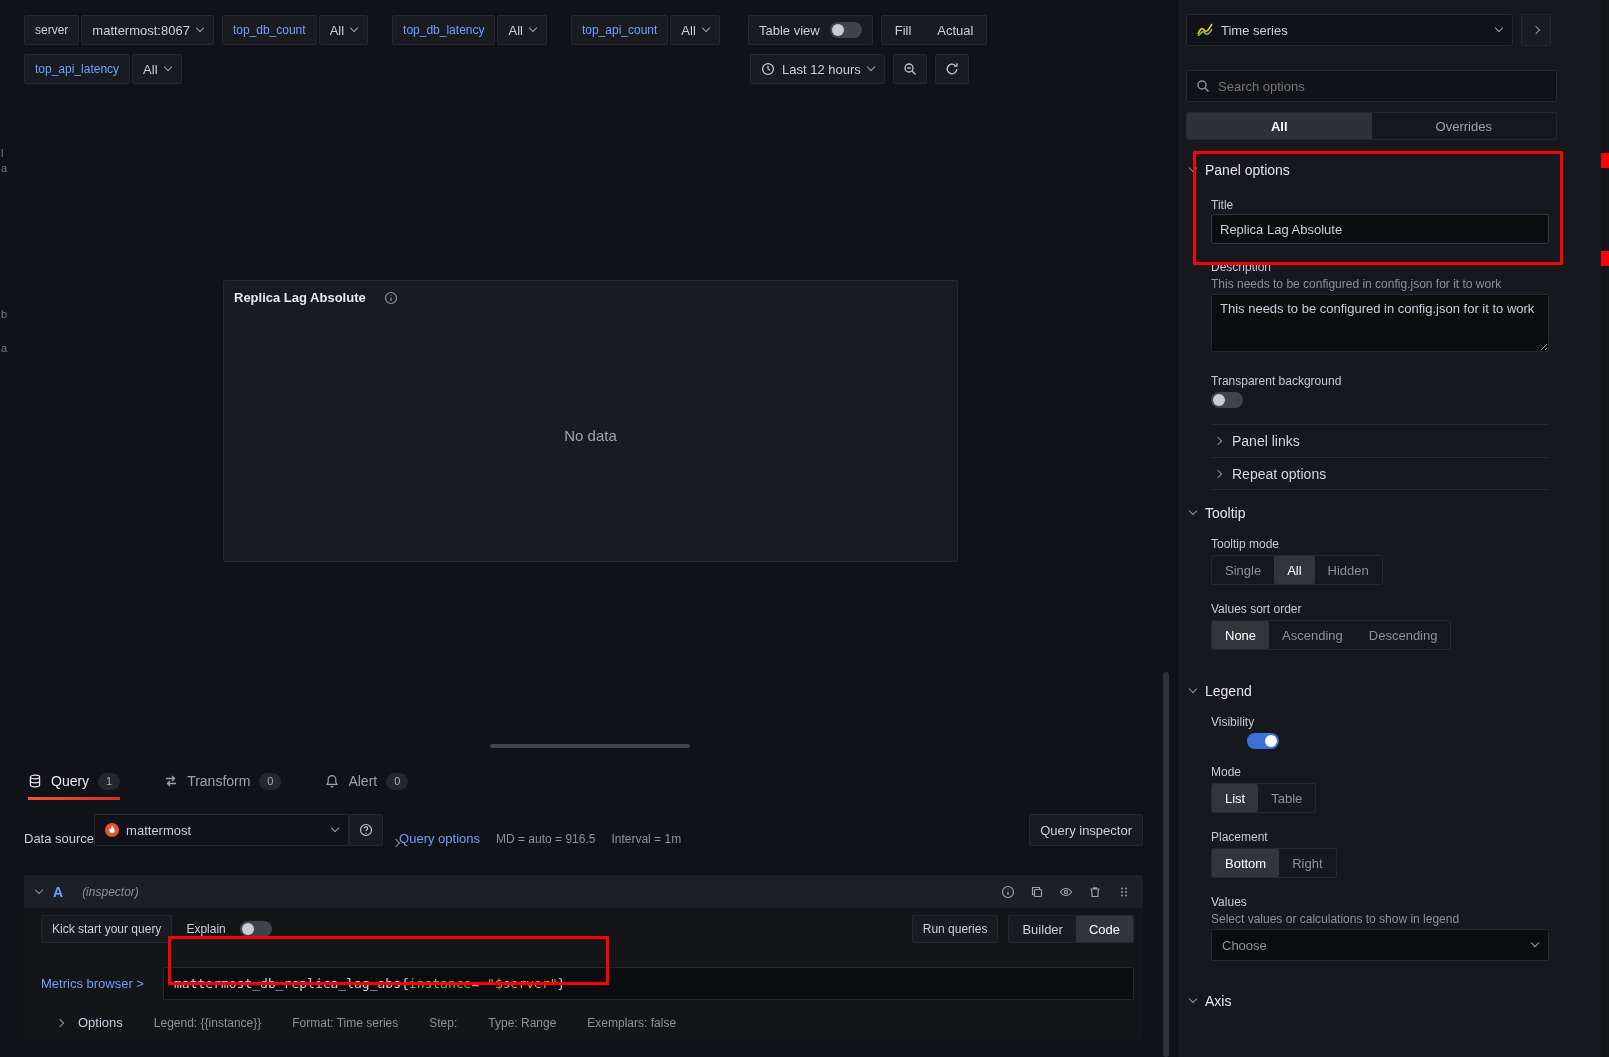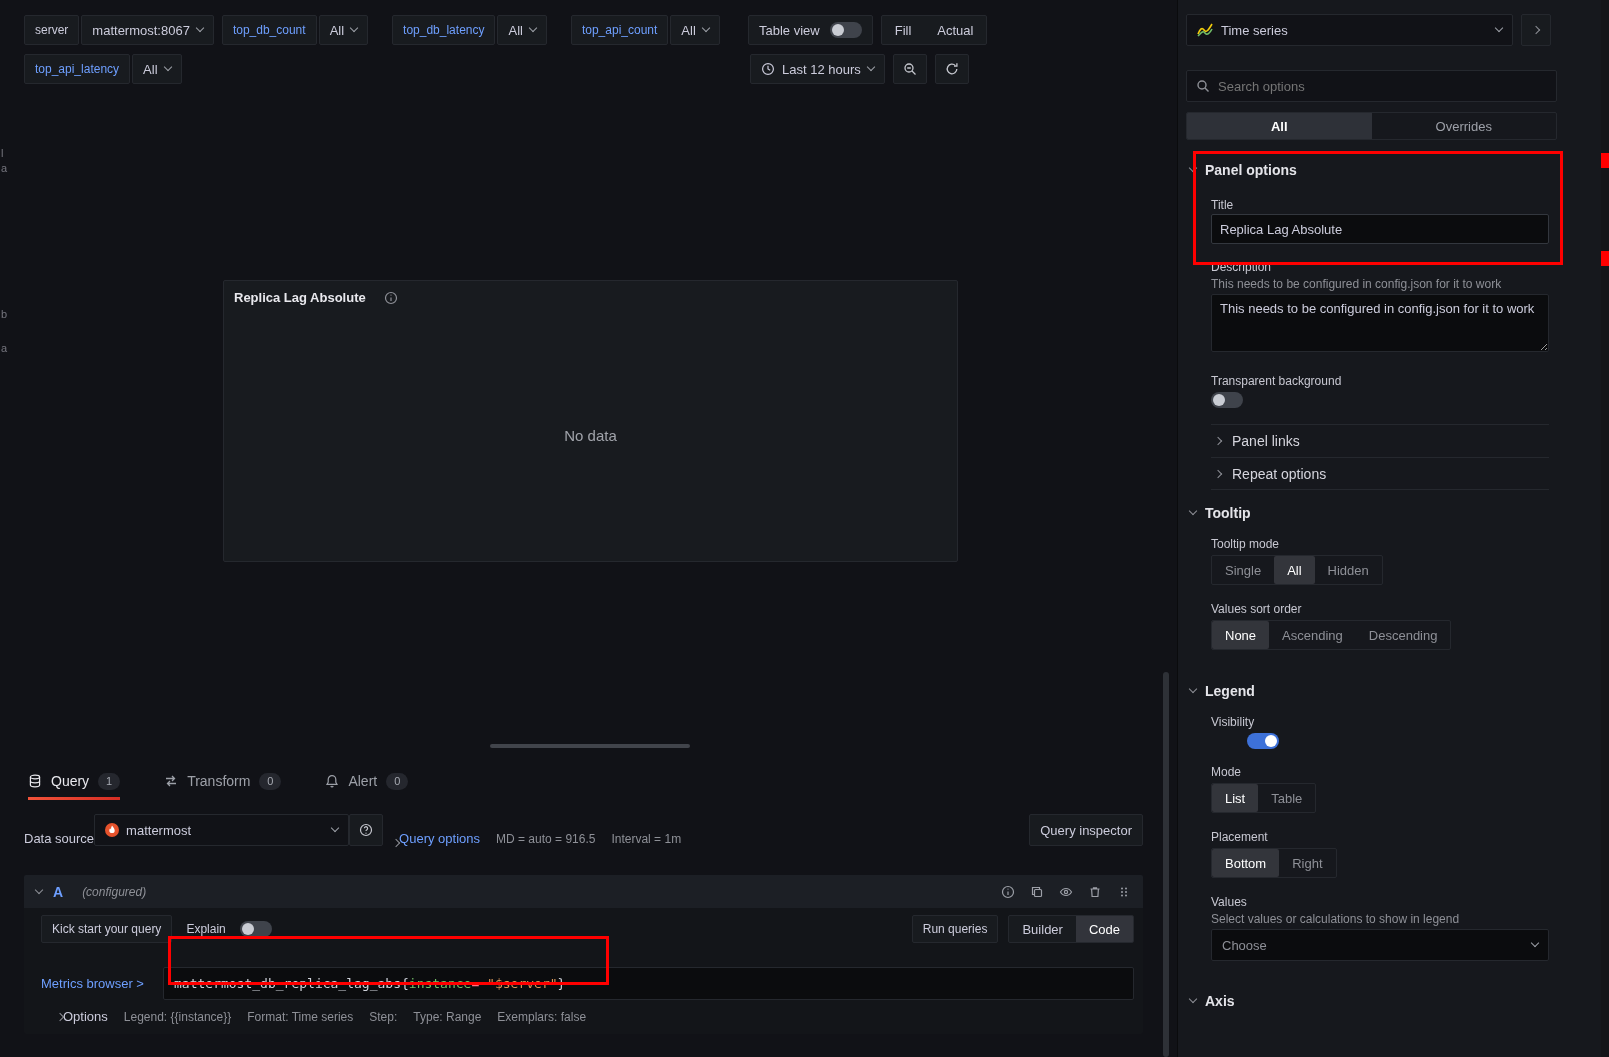--- a/index.html
+++ b/index.html
@@ -53,21 +53,21 @@
   .qinput{flex:1;height:33px;display:flex;align-items:center;background:#0b0c0e;border:1px solid #25282e;border-radius:2px;padding:0 10px;font-family:"DejaVu Sans Mono",monospace;font-size:13px;overflow:hidden;white-space:pre}
   .c-m,.c-b{color:#cfd2da}.c-l{color:#73bf69}.c-o{color:#ff7383}.c-s{color:#d9975a}
   .sidebar{background:#16181d;border-left:1px solid #0a0b0d}
   .pickbox{width:327px;height:32px;background:#111217;border:1px solid #25282e;border-radius:2px;display:flex;align-items:center;gap:8px;padding:12px 10px;cursor:pointer}
   .sqbtn{width:30px;height:32px;border:1px solid #25282e;border-radius:2px;display:flex;align-items:center;justify-content:center;background:#181b1f;cursor:pointer}
   .searchbox{width:371px;height:32px;background:#111217;border:1px solid #25282e;border-radius:2px;display:flex;align-items:center;gap:8px;padding:0 9px;color:#8e9097}
   .searchbox input{flex:1;background:transparent;border:none;outline:none;color:#ccccdc;font-size:13px;font-family:inherit}
   .fulltabs{display:flex;height:28px;border:1px solid #25282e;border-radius:2px;overflow:hidden;width:371px}
   .ft{flex:1;display:flex;align-items:center;justify-content:center;font-size:13px;color:#9da0a8;cursor:pointer}
   .ft.active{background:#2e3138;color:#fff;font-weight:700}
-  .sechead{display:flex;align-items:center;gap:9px;font-size:14px;font-weight:700;color:#e4e4e9;cursor:pointer}
+  .sechead{display:flex;align-items:center;gap:9px;font-size:14px;font-weight:400;color:#e4e4e9;cursor:pointer}
   .flabel{font-size:12px;color:#c8c8d2;display:block}
   .help12{font-size:12px;color:#8e9097;line-height:1.35}
   .tinput{width:338px;height:30px;background:#0b0c0e;border:1px solid #33373e;border-radius:2px;color:#ccccdc;font-size:13px;padding:0 8px;font-family:inherit;outline:none}
   .tarea{width:338px;height:58px;background:#0b0c0e;border:1px solid #25282e;border-radius:2px;color:#ccccdc;font-size:13px;line-height:1.35;padding:5px 8px;font-family:inherit;resize:vertical;outline:none}
   .collrow{width:338px;height:33px;display:flex;align-items:center;gap:11px;font-size:14px;color:#d5d5dd;border-top:1px solid #25282e;cursor:pointer;padding-left:4px}
   .collrow.last{border-bottom:1px solid #25282e}
   .rgroup{display:inline-flex;height:30px;border:1px solid #25282e;border-radius:2px;background:#16181d}
   .rgroup .opt{display:flex;align-items:center;padding:0 13px;font-size:13px;color:#8e9097;cursor:pointer;border-radius:2px}
   .rgroup .opt.active{background:rgba(204,204,220,.16);color:#fff}
   .selectbox{width:338px;height:32px;background:#0b0c0e;border:1px solid #25282e;border-radius:2px;display:flex;align-items:center;padding:0 10px;color:#8e9097;font-size:13px;cursor:pointer}
@@ -240,21 +240,21 @@
       <span class="meta12">Interval = 1m</span>
       <div class="ctl mlauto" style="height:32px">
           <span>Query inspector</span>
         </div>
     </div>
 
     <div class="qcard">
       <div class="qhead">
         <span class="chev dim"></span>
         <span class="qletter">A</span>
-        <span class="qds">(configured)</span>
+        <span class="qds">(inspector)</span>
         <div class="qicons">
           <svg class="i14" viewBox="0 0 14 14" fill="none" stroke="currentColor" stroke-width="1.2">
               <circle cx="7" cy="7" r="5.5"></circle>
               <path d="M7 6.4V10"></path>
               <circle cx="7" cy="4.1" r="0.6" fill="currentColor" stroke="none"></circle>
             </svg>
           <svg class="i14" viewBox="0 0 14 14" fill="none" stroke="currentColor" stroke-width="1.2">
               <path d="M9.5 4.5v-2h-7v7h2"></path>
               <rect x="4.5" y="4.5" width="7" height="7" rx="1"></rect>
             </svg>
@@ -291,21 +291,21 @@
             <div class="seg" style="height:28px">
               <div class="opt">Builder</div>
               <div class="opt active">Code</div>
             </div>
           </div>
         </div>
         <div class="row" style="margin-top:24px">
           <a class="blue13" style="width:122px;flex:none">Metrics browser &gt;</a>
           <div class="qinput"><span class="c-m">mattermost_db_replica_lag_abs</span><span class="c-b">{</span><span class="c-l">instance</span><span class="c-o">=~</span><span class="c-s">"$server"</span><span class="c-b">}</span></div>
         </div>
-        <div class="row" style="margin-top:9px;gap:0;padding-left:16px">
+        <div class="row" style="margin-top:15px;gap:15px;padding-left:16px">
           <span class="chev right dim"></span>
           <span class="lbl13">Options</span>
           <span class="meta12">Legend: {{instance}}</span>
           <span class="meta12">Format: Time series</span>
           <span class="meta12">Step:</span>
           <span class="meta12">Type: Range</span>
           <span class="meta12">Exemplars: false</span>
         </div>
       </div>
     </div>

